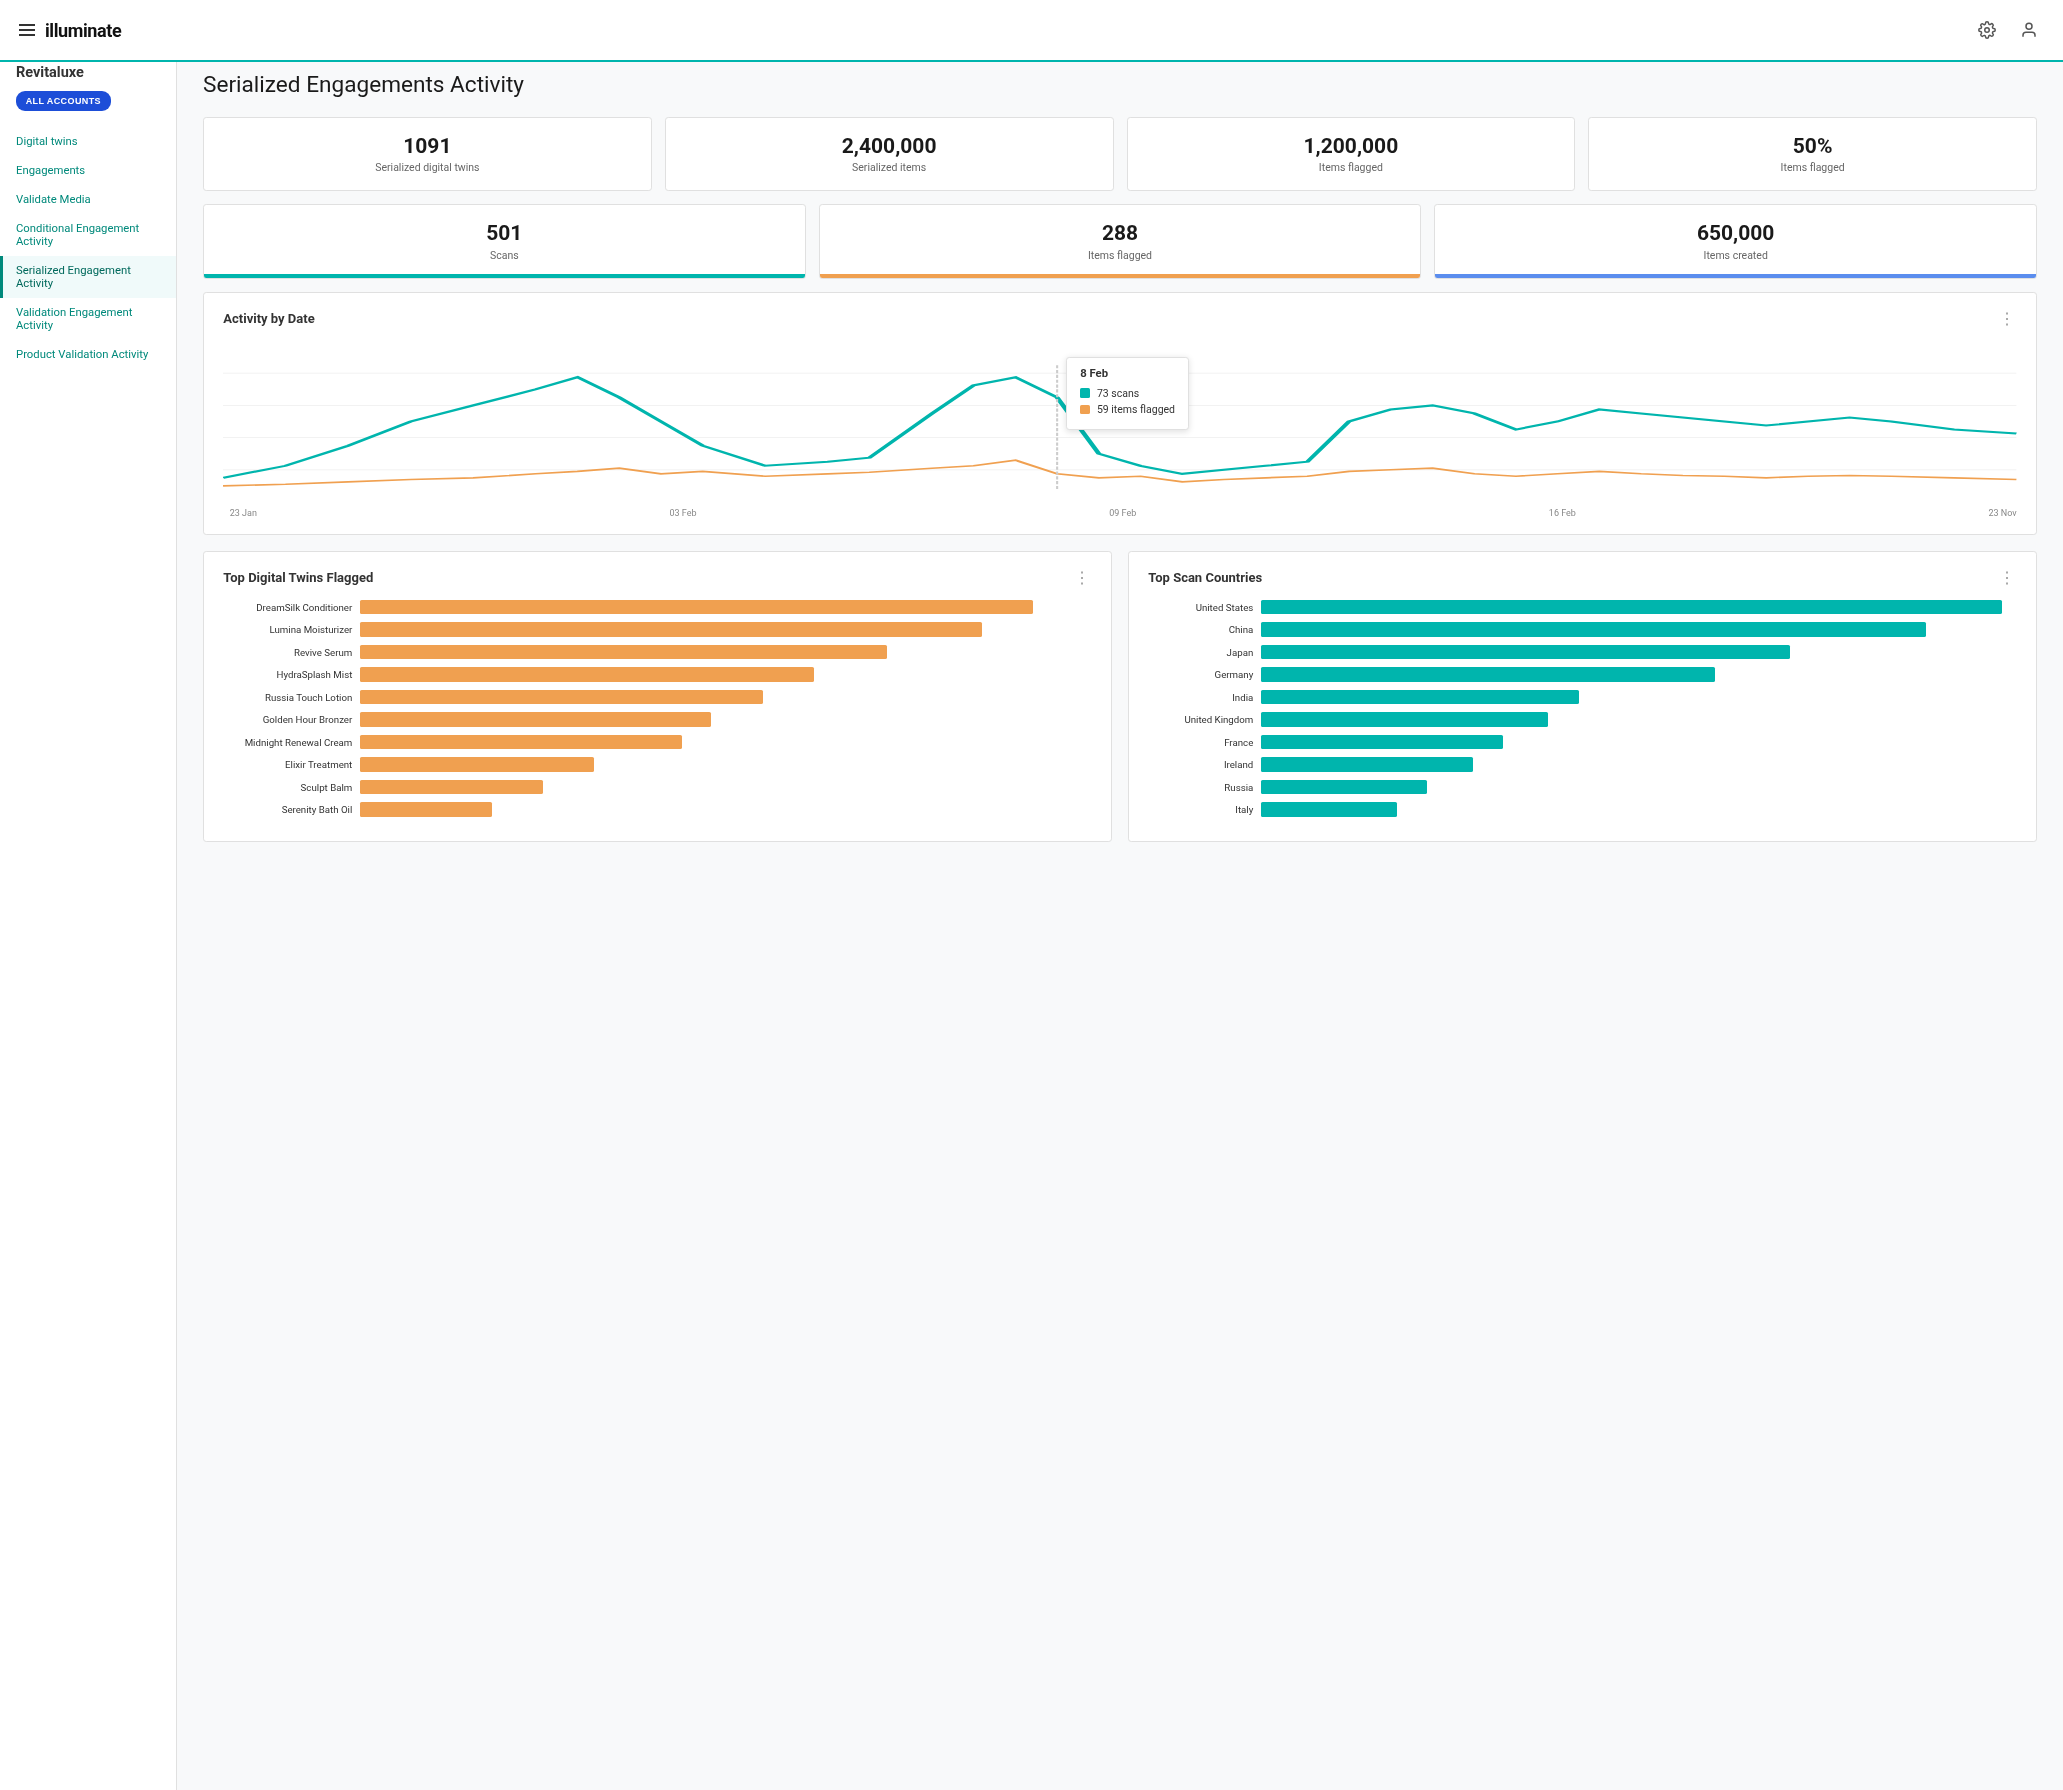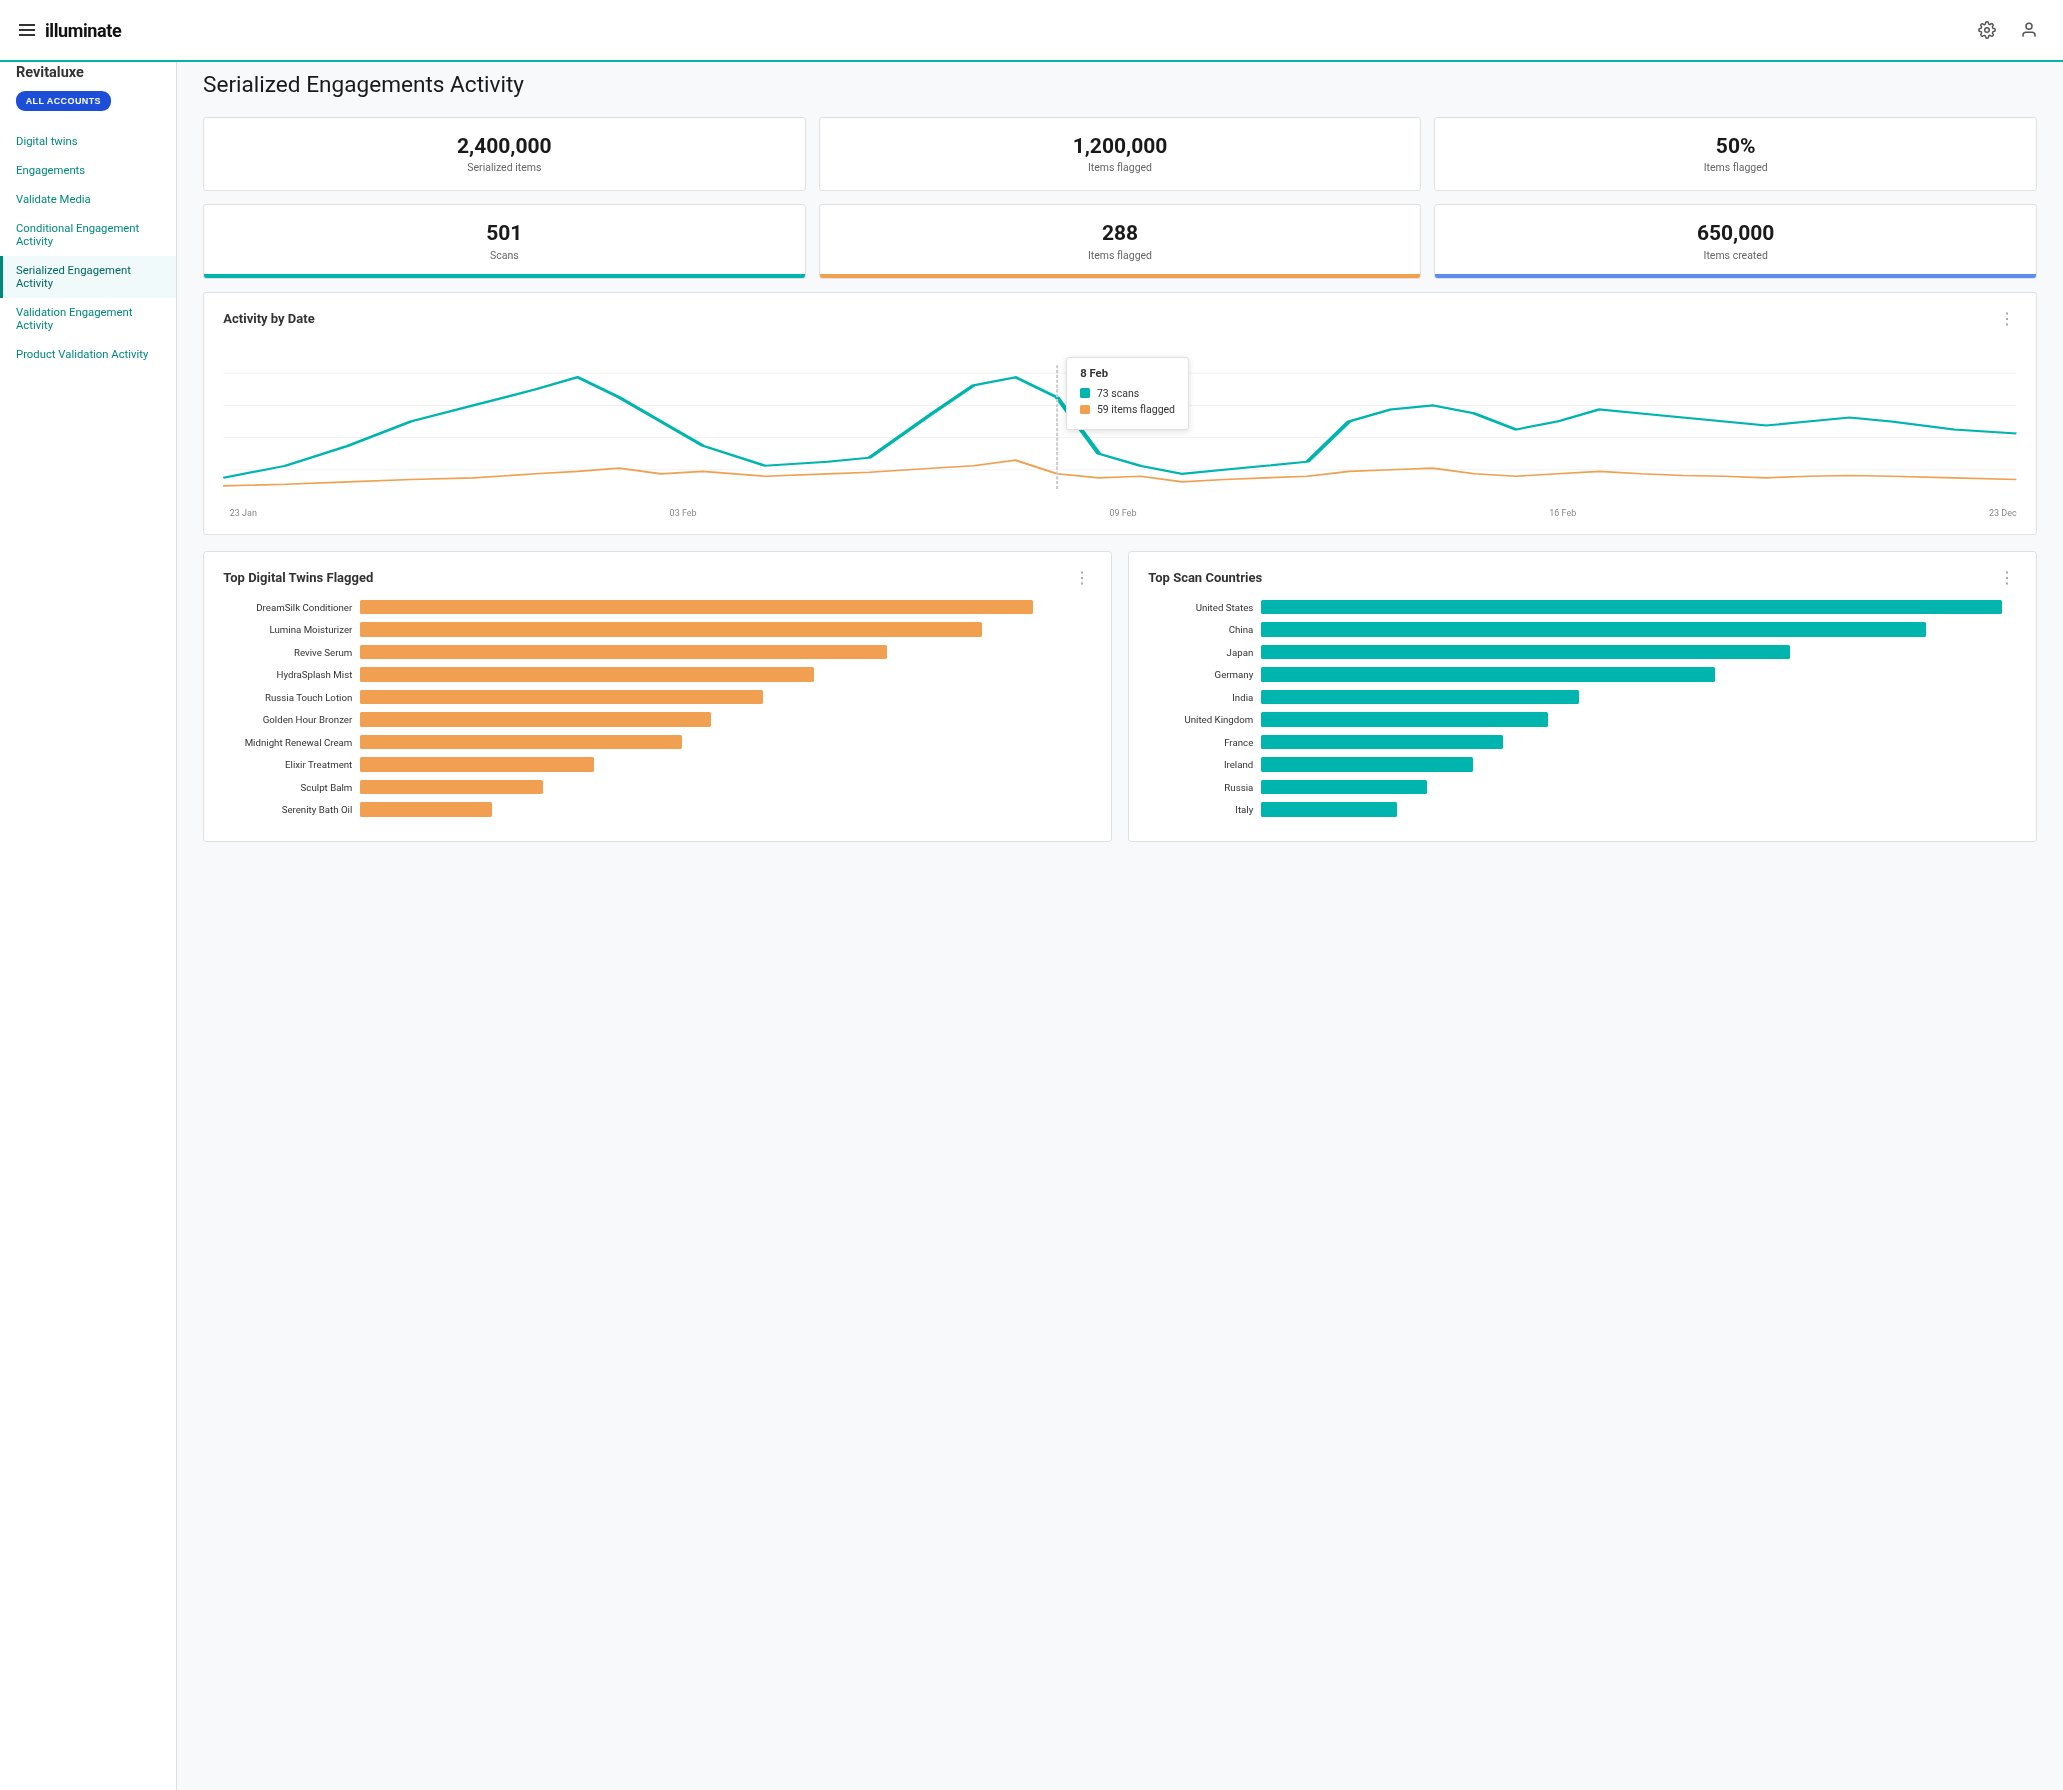--- a/index.html
+++ b/index.html
@@ -201,20 +201,24 @@
         <a>Product Validation Activity</a>
       </li>
     </ul>
   </aside>
 
   <main class="main">
     <h1 class="page-title">Serialized Engagements Activity</h1>
 
     <div class="stats-row">
       <div class="stat-card">
+        <div class="stat-value">1091</div>
+        <div class="stat-label">Serialized digital twins</div>
+      </div>
+      <div class="stat-card">
         <div class="stat-value">2,400,000</div>
         <div class="stat-label">Serialized items</div>
       </div>
       <div class="stat-card">
         <div class="stat-value">1,200,000</div>
         <div class="stat-label">Items flagged</div>
       </div>
       <div class="stat-card">
         <div class="stat-value">50%</div>
         <div class="stat-label">Items flagged</div>
@@ -268,21 +272,21 @@
             <span>59 items flagged</span>
           </div>
         </div>
 
         
         <div class="chart-x-labels">
           <span>23 Jan</span>
           <span>03 Feb</span>
           <span>09 Feb</span>
           <span>16 Feb</span>
-          <span>23 Dec</span>
+          <span>23 Nov</span>
         </div>
       </div>
     </div>
 
     <div class="bottom-row">
 
       <div class="bottom-card">
         <div class="chart-header">
           <span class="chart-title">Top Digital Twins Flagged</span>
           <span class="three-dots">⋮</span>

